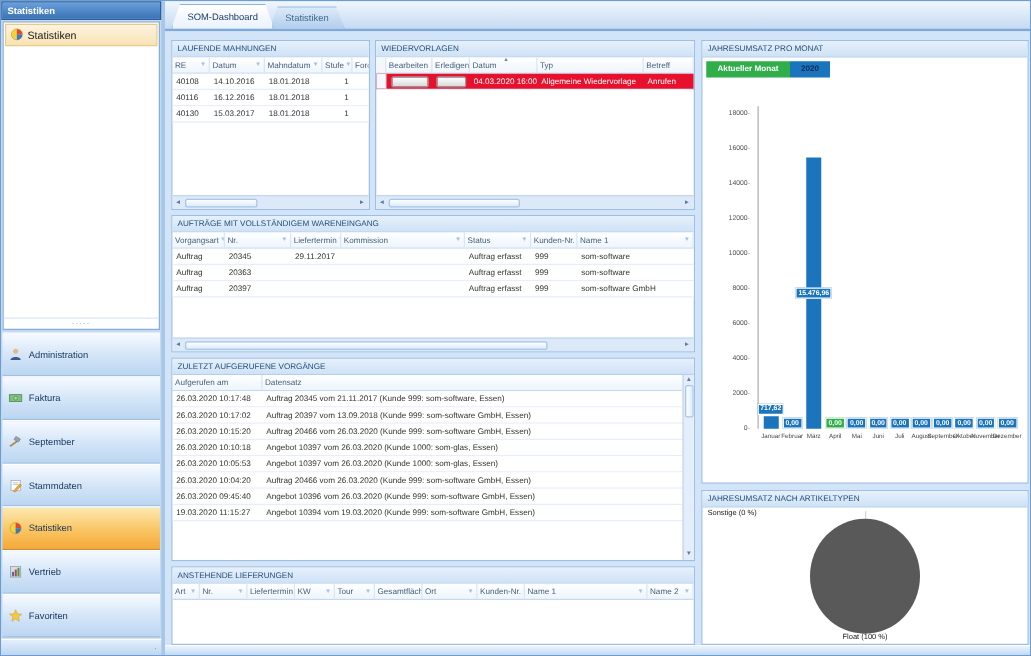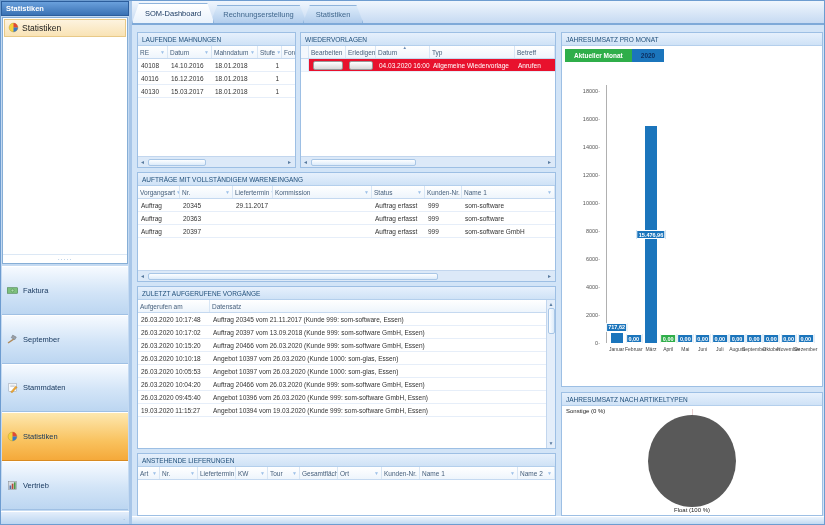--- a/index.html
+++ b/index.html
@@ -14,21 +14,21 @@
   .tree-item { height:18px; background:linear-gradient(#fdf3df,#f9e3b5); border:1px solid #e8c988; display:flex; align-items:center; gap:3px; padding-left:3px; font-size:8.5px; color:#1a1a1a; margin:1px; }
   .tree-grip { margin-top:auto; text-align:center; color:#8fb2d8; font-size:7px; height:9px; line-height:6px; letter-spacing:1px; border-top:1px solid #dce8f5; }
   .menu { flex:1; display:flex; flex-direction:column; padding:1px; gap:0; }
   .menu-item { flex:1; display:flex; align-items:center; gap:4px; padding-left:4px; font-size:7.5px; color:#16365c; background:linear-gradient(#f6faff,#d2e4f7 55%,#bcd6f1); border-top:1px solid #ffffff; border-bottom:1px solid #9fc0e4; cursor:default; }
   .menu-item.active { background:linear-gradient(#fde8b0,#f9c25e 60%,#f5a93a); border-bottom:1px solid #d88a20; }
   .menu-item .icon { width:13px; height:12px; display:flex; align-items:center; justify-content:center; }
   .sb-footer { height:13px; background:linear-gradient(#e4eefb,#bcd6f1); border-top:1px solid #fff; display:flex; justify-content:flex-end; align-items:center; padding-right:4px; color:#5a80aa; font-size:6px; }
 
   
   .main { flex:1; display:flex; flex-direction:column; }
-  .tabbar { height:24px; background:linear-gradient(#f0f6fd,#c6daf2); display:flex; align-items:flex-end; border-bottom:2px solid #7ea9d8; }
+  .tabbar { height:24px; background:linear-gradient(#f0f6fd,#c6daf2); display:flex; align-items:flex-end; padding-left:5px; border-bottom:2px solid #7ea9d8; }
   .tab { height:18px; padding:0 12px; margin-right:-4px; display:flex; align-items:center; font-size:7.5px; color:#42688e; background:linear-gradient(#dcebfa,#b2cdec); border:1px solid #8fb4dc; border-bottom:none; clip-path:polygon(7px 0, calc(100% - 7px) 0, 100% 100%, 0 100%); }
   .tab.active { background:linear-gradient(#ffffff,#e9f2fc); color:#14345c; z-index:2; height:20px; }
   .content { position:relative; flex:1; background:#d2e4f7; }
   .statusbar { height:8px; background:linear-gradient(#ecf4fd,#c2daf2); border-top:1px solid #fff; }
 
   
   .panel { position:absolute; background:#fff; border:1px solid #9dbfe4; overflow:hidden; }
   .panel-header { height:13px; background:linear-gradient(#e6f0fc,#cfe2f6); color:#1f4e79; font-size:6.5px; display:flex; align-items:center; padding-left:4px; border-bottom:1px solid #b4cfec; white-space:nowrap; }
 
   
@@ -86,20 +86,29 @@
               <path d="M6 6 L10.8 6 A4.8 4.8 0 0 1 6 10.8 Z" fill="#3a78c8"></path>
             </svg></span>
         <span>Statistiken</span>
       </div>
       <div class="tree-grip">.....</div>
     </div>
     <nav class="menu" id="sidebar-menu">
         <div class="menu-item">
           <span class="icon">
             <svg viewBox="0 0 12 12" width="11" height="11">
+              <circle cx="6" cy="3.2" r="2.2" fill="#e8b886"></circle>
+              <path d="M1.5 11 C1.5 7.3 10.5 7.3 10.5 11 Z" fill="#3b5b84"></path>
+            </svg>
+          </span>
+          <span>Administration</span>
+        </div>
+        <div class="menu-item">
+          <span class="icon">
+            <svg viewBox="0 0 12 12" width="11" height="11">
               <rect x="0.5" y="3" width="11" height="6" fill="#7ec17e" stroke="#3e7a3e" stroke-width="0.6"></rect>
               <circle cx="6" cy="6" r="1.6" fill="#aadcaa" stroke="#3e7a3e" stroke-width="0.5"></circle>
             </svg>
           </span>
           <span>Faktura</span>
         </div>
         <div class="menu-item">
           <span class="icon">
             <svg viewBox="0 0 12 12" width="11" height="11">
               <rect x="0.5" y="7" width="7.5" height="1.6" transform="rotate(-35 4 7.8)" fill="#b08a5a"></rect>
@@ -133,28 +142,35 @@
           <span class="icon">
             <svg viewBox="0 0 12 12" width="11" height="11">
               <rect x="1.5" y="1.5" width="9" height="9" fill="#d8dce2" stroke="#7a8088" stroke-width="0.5"></rect>
               <rect x="2.8" y="6" width="1.8" height="3.8" fill="#4a6ea9"></rect>
               <rect x="5.2" y="4" width="1.8" height="5.8" fill="#b84a3a"></rect>
               <rect x="7.6" y="2.5" width="1.8" height="7.3" fill="#4a9a4a"></rect>
             </svg>
           </span>
           <span>Vertrieb</span>
         </div>
+        <div class="menu-item">
+          <span class="icon">
+            <svg viewBox="0 0 12 12" width="11" height="11">
+              <path d="M6 0.8 L7.5 4.4 11.4 4.7 8.4 7.2 9.3 11 6 8.9 2.7 11 3.6 7.2 0.6 4.7 4.5 4.4 Z" fill="#f5c842" stroke="#c89820" stroke-width="0.4"></path>
+            </svg>
+          </span>
+          <span>Favoriten</span>
+        </div>
       </nav>
     <div class="sb-footer">.</div>
   </aside>
 
   <main class="main">
     <div class="tabbar" id="tabbar">
         <div class="tab active">SOM-Dashboard</div>
-        <div class="tab">Rechnungserstellung</div>
         <div class="tab">Statistiken</div>
       </div>
     <div class="content">
 
       <div class="panel" id="panel-mahnungen" style="left:5px; top:7px; width:159px; height:136px;">
         <div class="panel-header">LAUFENDE MAHNUNGEN</div>
         <div id="tbl-mahnungen">
             <div class="thead">
               <div class="th" style="width: 30px;">
                 <span>RE</span>

